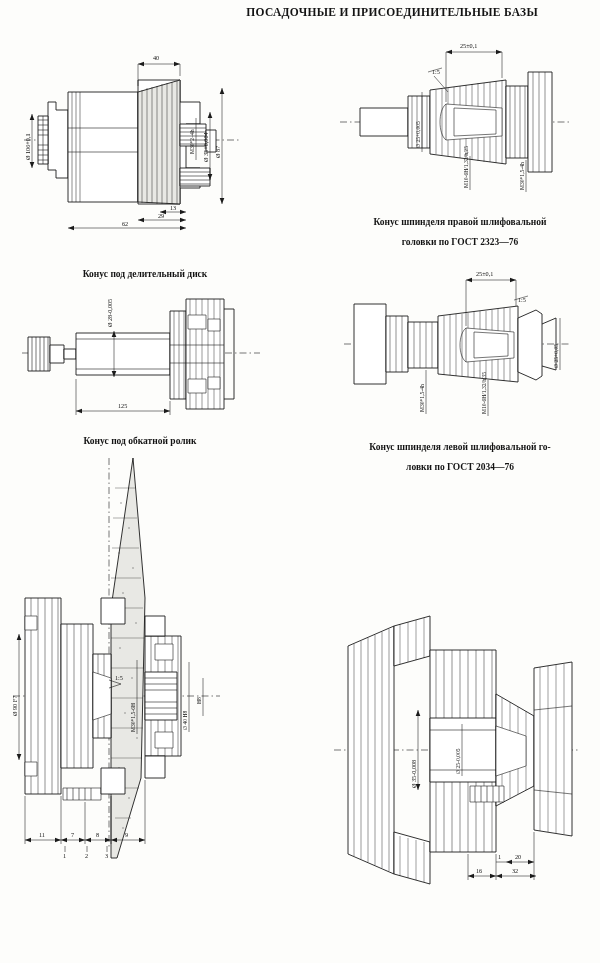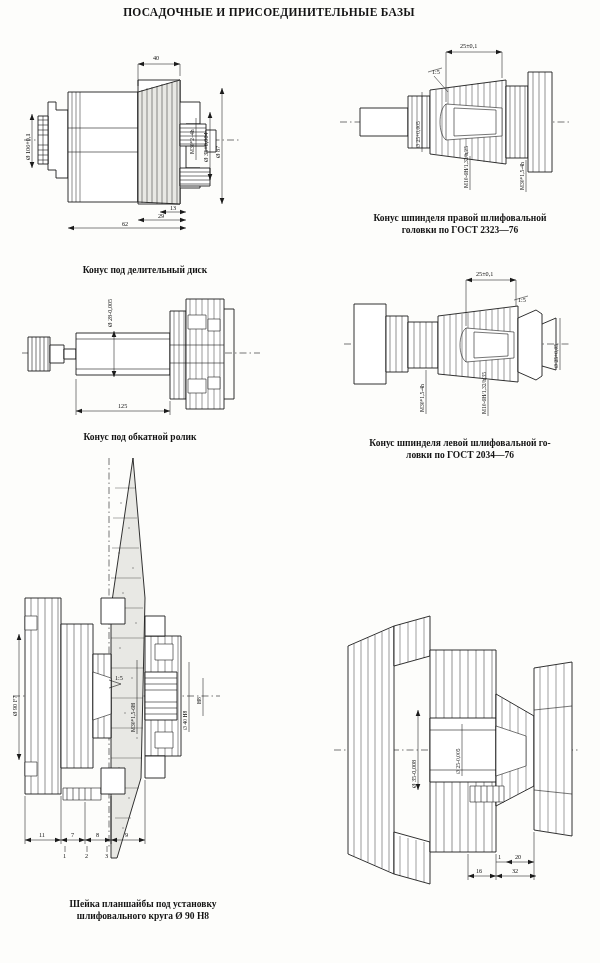--- a/index.html
+++ b/index.html
@@ -18,36 +18,36 @@
   #page {
     position: relative;
     width: 600px;
     height: 963px;
   }
   .page-title {
     position: absolute;
     top: 6px;
     left: 0;
     width: 538px;
-    text-align: center;
+    text-align: right;
     font-family: "Liberation Serif", serif;
     font-weight: bold;
     font-size: 11.5px;
     letter-spacing: 0.3px;
   }
   .fig {
     position: absolute;
   }
   .caption {
     position: absolute;
     text-align: center;
     font-family: "Liberation Serif", serif;
     font-weight: bold;
     font-size: 9.5px;
-    line-height: 12px;
+    line-height: 20px;
   }
   svg { display: block; overflow: visible; }
   .ln { stroke: #1b1b1b; stroke-width: 0.9; fill: none; }
   .ln-thin { stroke: #1b1b1b; stroke-width: 0.6; fill: none; }
   .ln-dash { stroke: #1b1b1b; stroke-width: 0.6; fill: none; stroke-dasharray: 7 3 1.5 3; }
   .dim { stroke: #1b1b1b; stroke-width: 0.55; fill: none; }
   .fillw { fill: #ffffff; }
   .fillg { fill: #e8e8e4; }
   .dimtxt {
     font-family: "Liberation Serif", serif;
@@ -495,22 +495,20 @@
       <line class="dim" x1="140" y1="332" x2="140" y2="396"></line>
 
       <text class="dimtxt" x="58" y="410">1</text>
       <text class="dimtxt" x="80" y="410">2</text>
       <text class="dimtxt" x="100" y="410">3</text>
       <line class="dim" x1="60" y1="398" x2="60" y2="404"></line>
       <line class="dim" x1="82" y1="398" x2="82" y2="404"></line>
       <line class="dim" x1="102" y1="398" x2="102" y2="404"></line>
     </svg>
   </div>
-  <div class="caption" style="left:8px; top:898px; width:270px; white-space:pre-line;">Шейка планшайбы под  установку
-шлифовального круга Ø 90  H8</div>
 
   <div class="fig" style="left:320px; top:590px; width:270px; height:300px;">
     <svg width="270" height="300" viewBox="0 0 270 300">
       <line class="ln-dash" x1="14" y1="160" x2="258" y2="160"></line>
 
       <path class="ln fillw" d="M28 56 L74 36 L74 284 L28 264 Z"></path>
       <g class="ln-thin" opacity=".75">
         <line x1="34" y1="54" x2="34" y2="266"></line>
         <line x1="41" y1="51" x2="41" y2="269"></line>
         <line x1="48" y1="48" x2="48" y2="272"></line>

